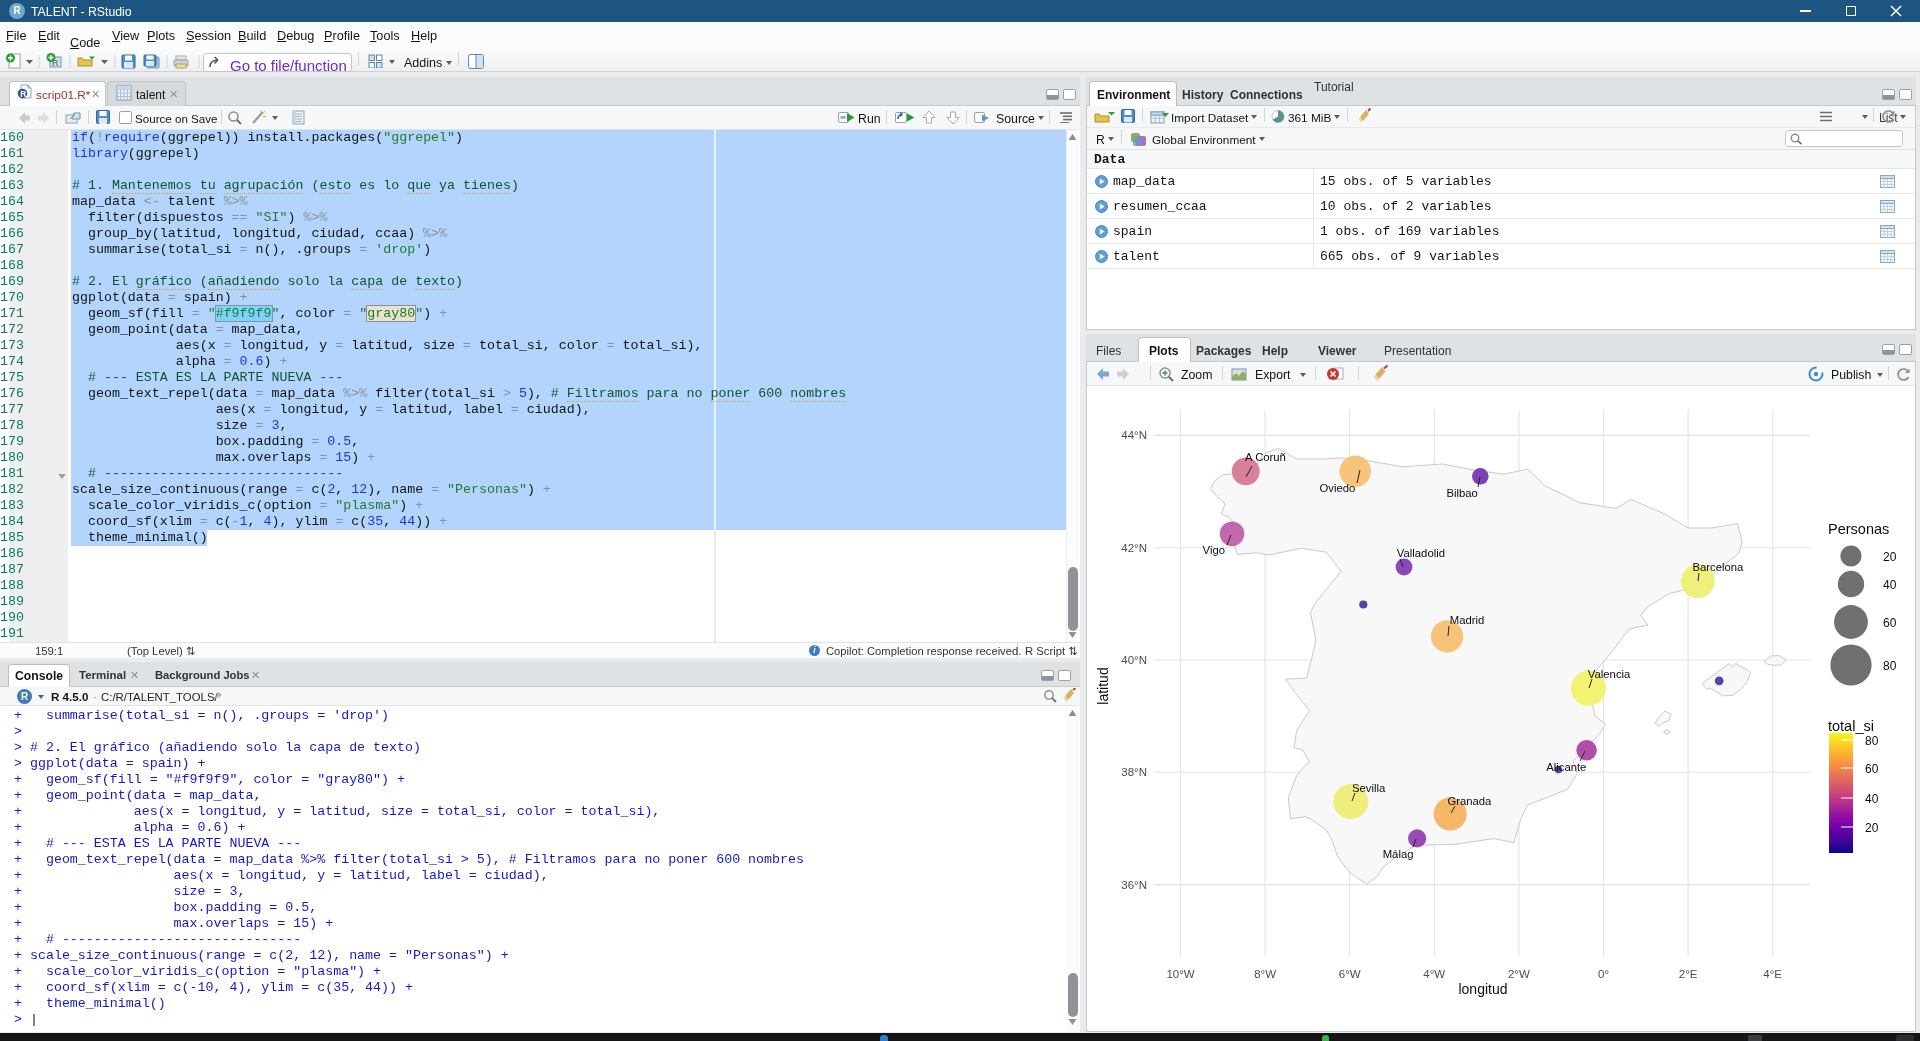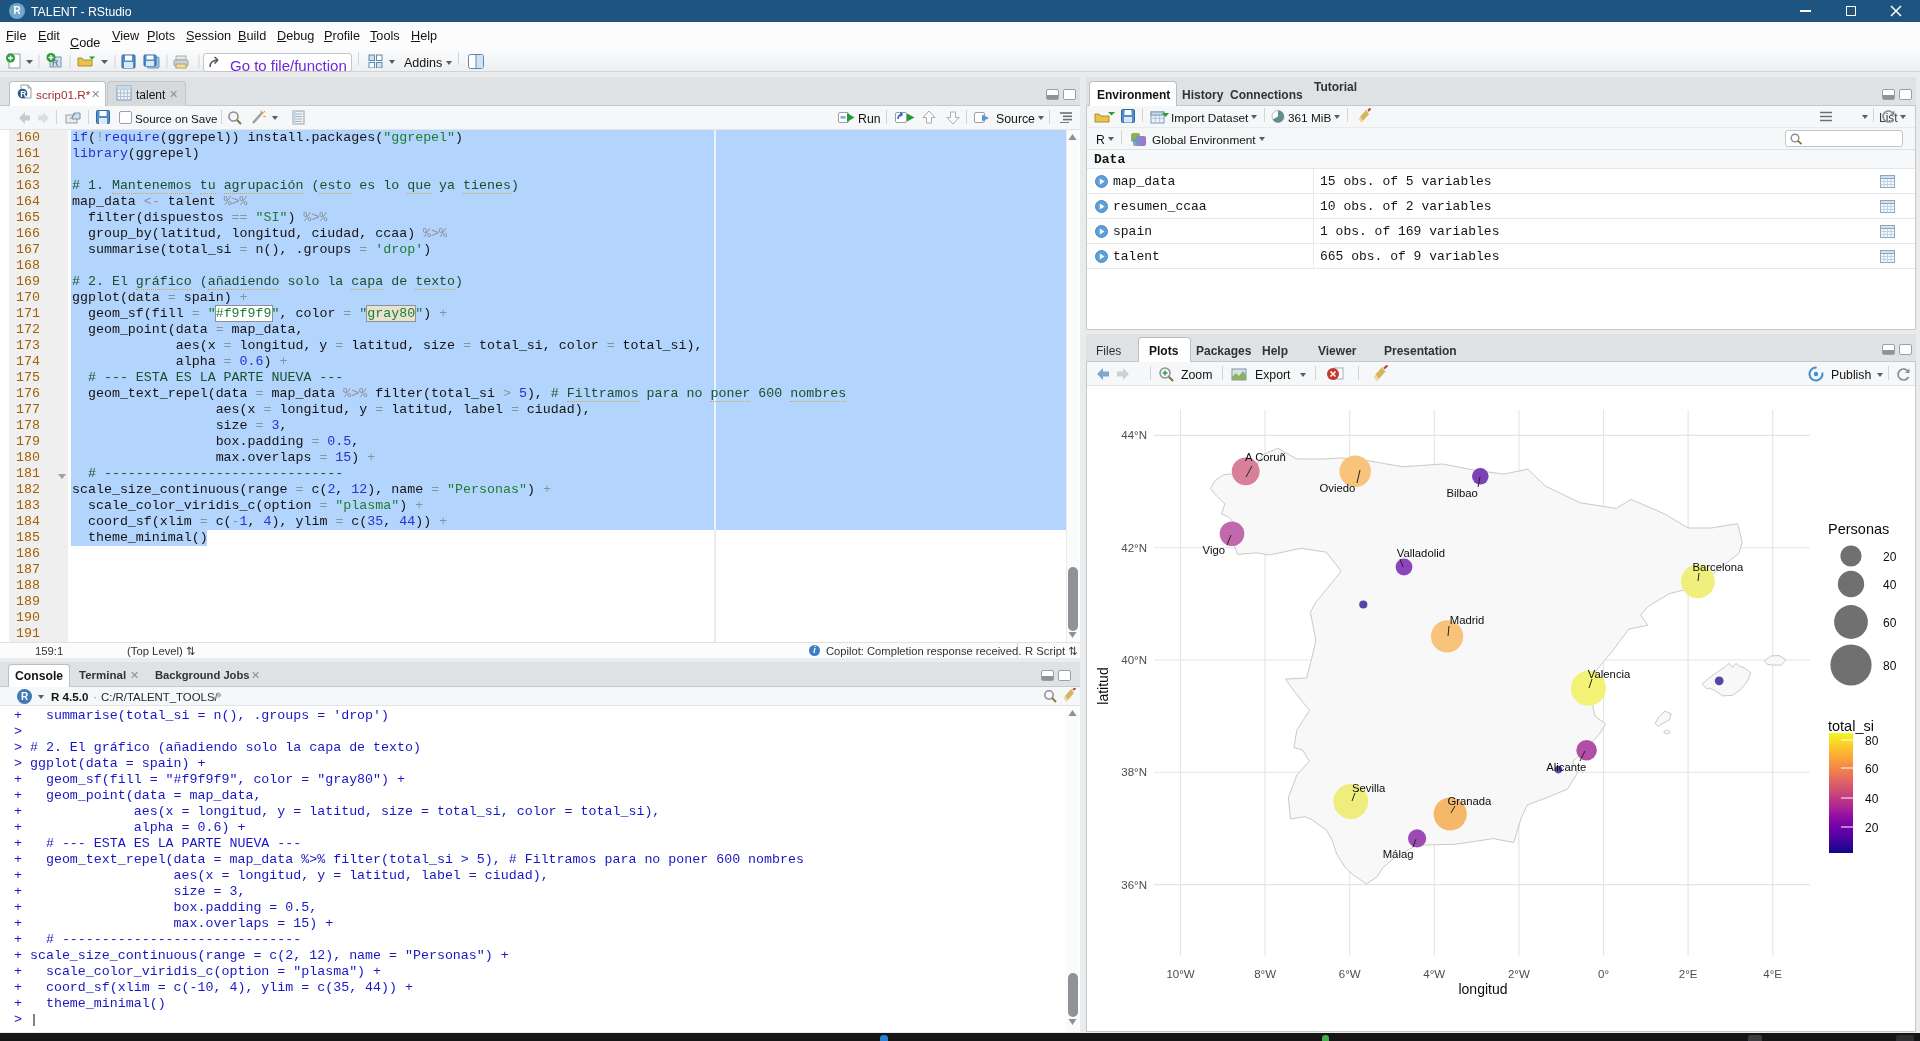--- a/index.html
+++ b/index.html
@@ -200,21 +200,21 @@
       <line x1="5" y1="8.6" x2="14" y2="8.6"></line>
       <line x1="2" y1="11.9" x2="11" y2="11.9"></line>
     </g>
   </svg>
 <div class="a" style="left:0;top:130px;width:1080px;height:512px;background:#fff"></div>
 <div class="a" style="left:9px;top:130px;width:59px;height:512px;background:#efefef"></div>
 <div class="a" style="left:71px;top:130px;width:995px;height:400px;background:#b3d4fc"></div>
 <div class="a" style="left:71px;top:530px;width:136px;height:16px;background:#b3d4fc"></div>
 <div class="a" style="left:714px;top:130px;width:2px;height:400px;background:rgba(255,255,255,0.7)"></div>
 <div class="a" style="left:714px;top:530px;width:2px;height:112px;background:#e9ecef"></div>
-<pre class="cl" style="left:0;top:130px;width:56px;text-align:center;color:#a16207">160
+<pre class="cl" style="left:0;top:130px;width:56px;text-align:left;color:#0f766e">160
 161
 162
 163
 164
 165
 166
 167
 168
 169
 170
@@ -247,21 +247,21 @@
 <kw>library</kw>(ggrepel)
 
 <com># 1. <u2>Mantenemos</u2> <u2>tu</u2> <u2>agrupación</u2> (<u2>esto</u2> es lo <u2>que</u2> ya <u2>tienes</u2>)</com>
 map_data <op>&lt;-</op> talent <op>%&gt;%</op>
   filter(dispuestos <op>==</op> <st>"SI"</st>) <op>%&gt;%</op>
   group_by(latitud, longitud, ciudad, ccaa) <op>%&gt;%</op>
   summarise(total_si <op>=</op> n(), .groups <op>=</op> <st>'drop'</st>)
 
 <com># 2. El <u2>gráfico</u2> (<u2>añadiendo</u2> solo la <u2>capa</u2> de <u2>texto</u2>)</com>
 ggplot(data <op>=</op> spain) <op>+</op>
-  geom_sf(fill <op>=</op> <st>"<span style="outline:1px solid #8a9199;background:#ffffff">#f9f9f9</span>"</st>, color <op>=</op> <st>"<span style="outline:1px solid #8a9199;background:#e8e2cf">gray80</span>"</st>) <op>+</op>
+  geom_sf(fill <op>=</op> <st>"<span style="outline:1px solid #8a9199;background:#7dd3fc">#f9f9f9</span>"</st>, color <op>=</op> <st>"<span style="outline:1px solid #8a9199;background:#e8e2cf">gray80</span>"</st>) <op>+</op>
   geom_point(data <op>=</op> map_data,
              aes(x <op>=</op> longitud, y <op>=</op> latitud, size <op>=</op> total_si, color <op>=</op> total_si),
              alpha <op>=</op> <nm>0.6</nm>) <op>+</op>
   <com># --- ESTA ES LA PARTE NUEVA ---</com>
   geom_text_repel(data <op>=</op> map_data <op>%&gt;%</op> filter(total_si <op>&gt;</op> <nm>5</nm>), <com># <u2>Filtramos</u2> para no <u2>poner</u2> 600 <u2>nombres</u2></com>
                   aes(x <op>=</op> longitud, y <op>=</op> latitud, label <op>=</op> ciudad),
                   size <op>=</op> <nm>3</nm>,
                   box.padding <op>=</op> <nm>0.5</nm>,
                   max.overlaps <op>=</op> <nm>15</nm>) <op>+</op>
   <com># ------------------------------</com>
@@ -341,21 +341,21 @@
 <div class="a" style="left:1068px;top:973px;width:10px;height:44px;background:#8f9397;border-radius:5px"></div>
 <svg class="a" style="left:1068px;top:1018px" width="9" height="8">
     <path d="M4.5 7 L8.5 1 L0.5 1 Z" fill="#8d9196"></path>
   </svg>
 <div class="a" style="left:1086px;top:77px;width:830px;height:253px;background:#fff;border:1px solid #c6c9cb"></div>
 <div class="a" style="left:1086px;top:77px;width:830px;height:29px;background:#dfe2e4;border-bottom:1px solid #c6c9cb"></div>
 <div class="tab-active" style="left:1089px;top:81px;width:88px;height:26px"></div>
 <div class="a" style="left:1097px;top:88px;font-size:12px;font-weight:bold;color:#141414">Environment</div>
 <div class="a" style="left:1182px;top:88px;font-size:12px;font-weight:bold;color:#2f3337">History</div>
 <div class="a" style="left:1230px;top:88px;font-size:12px;font-weight:bold;color:#2f3337">Connections</div>
-<div class="a" style="left:1314px;top:80px;font-size:12px;font-weight:bold;color:#2f3337">Tutorial</div>
+<div class="a" style="left:1314px;top:80px;font-size:12px;font-weight:normal;color:#2f3337">Tutorial</div>
 <div class="pane-btns" style="left:1882px;top:89px">
     <div class="pb min"></div>
     <div class="pb"></div>
   </div>
 <div class="a" style="left:1087px;top:106px;width:828px;height:22px;background:#f5f7f8;border-bottom:1px solid #e8eaec"></div>
 <svg class="a" style="left:1094px;top:109px" width="24" height="15">
     <path d="M1 13 L1 5 L5 5 L6.5 7 L15 7 L15 13 Z" fill="#e8c34e" stroke="#b08e2a"></path>
     <path d="M14 4 h7 l-3.5 3.6 z" fill="#2d9b38" transform="translate(0,-1)"></path>
   </svg>
 <svg class="a" style="left:1121px;top:109px" width="15" height="14">
@@ -468,21 +468,21 @@
   </svg>
 <div class="a" style="left:1313px;top:169px;width:1px;height:100px;background:#e7e9eb"></div>
 <div class="a" style="left:1086px;top:334px;width:830px;height:698px;background:#fff;border:1px solid #c6c9cb"></div>
 <div class="a" style="left:1086px;top:334px;width:830px;height:28px;background:#dfe2e4;border-bottom:1px solid #c6c9cb"></div>
 <div class="a" style="left:1096px;top:344px;font-size:12px;font-weight:normal;color:#2f3337">Files</div>
 <div class="tab-active" style="left:1138px;top:337px;width:53px;height:25px"></div>
 <div class="a" style="left:1149px;top:344px;font-size:12px;font-weight:bold;color:#141414">Plots</div>
 <div class="a" style="left:1196px;top:344px;font-size:12px;font-weight:bold;color:#2f3337">Packages</div>
 <div class="a" style="left:1262px;top:344px;font-size:12px;font-weight:bold;color:#2f3337">Help</div>
 <div class="a" style="left:1318px;top:344px;font-size:12px;font-weight:bold;color:#2f3337">Viewer</div>
-<div class="a" style="left:1384px;top:344px;font-size:12px;font-weight:bold;color:#2f3337">Presentation</div>
+<div class="a" style="left:1384px;top:344px;font-size:12px;font-weight:normal;color:#2f3337">Presentation</div>
 <div class="pane-btns" style="left:1882px;top:344px">
     <div class="pb min"></div>
     <div class="pb"></div>
   </div>
 <div class="a" style="left:1087px;top:362px;width:828px;height:24px;background:#f5f7f8;border-bottom:1px solid #e2e4e6"></div>
 <svg class="a" style="left:1094px;top:367px" width="48" height="14">
     <path d="M9 1 L3 7 L9 13 L9 9.5 L15 9.5 L15 4.5 L9 4.5 Z" fill="#7fa6cc"></path>
     <path d="M29 1 L35 7 L29 13 L29 9.5 L23 9.5 L23 4.5 L29 4.5 Z" fill="#ccd1d5"></path>
   </svg>
 <div class="sep" style="left:1150px;top:366px;height:14px"></div>

